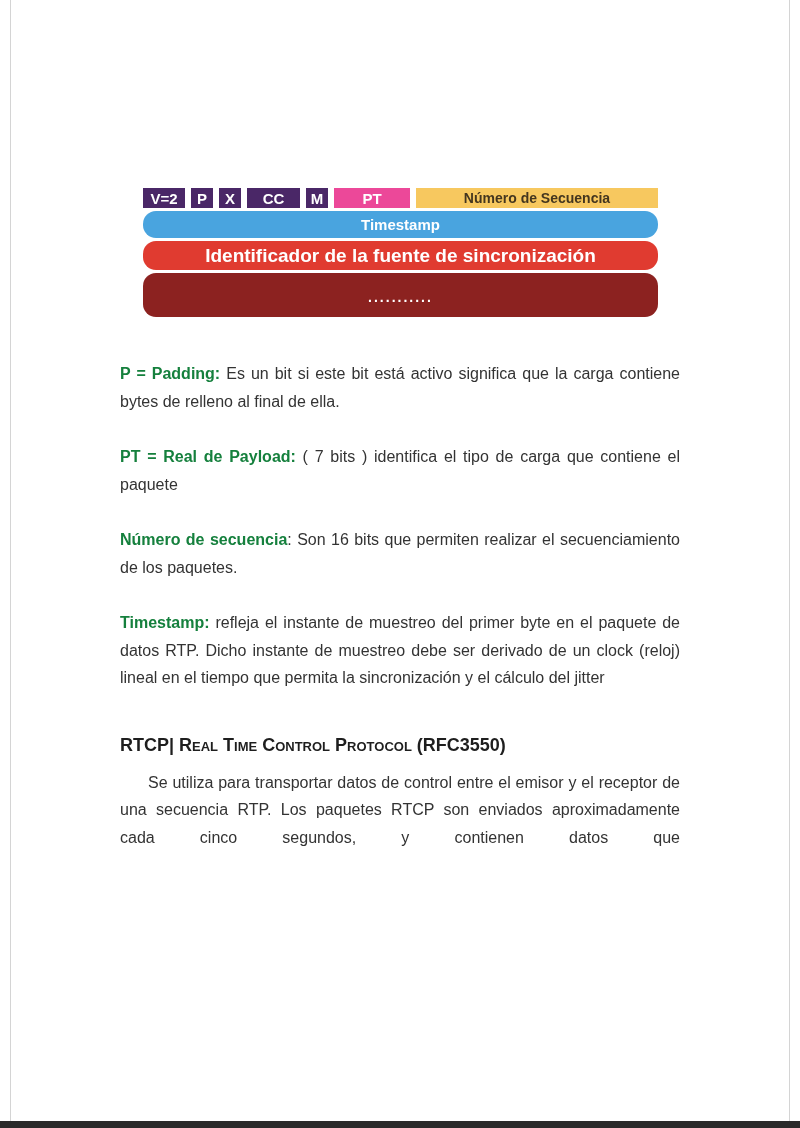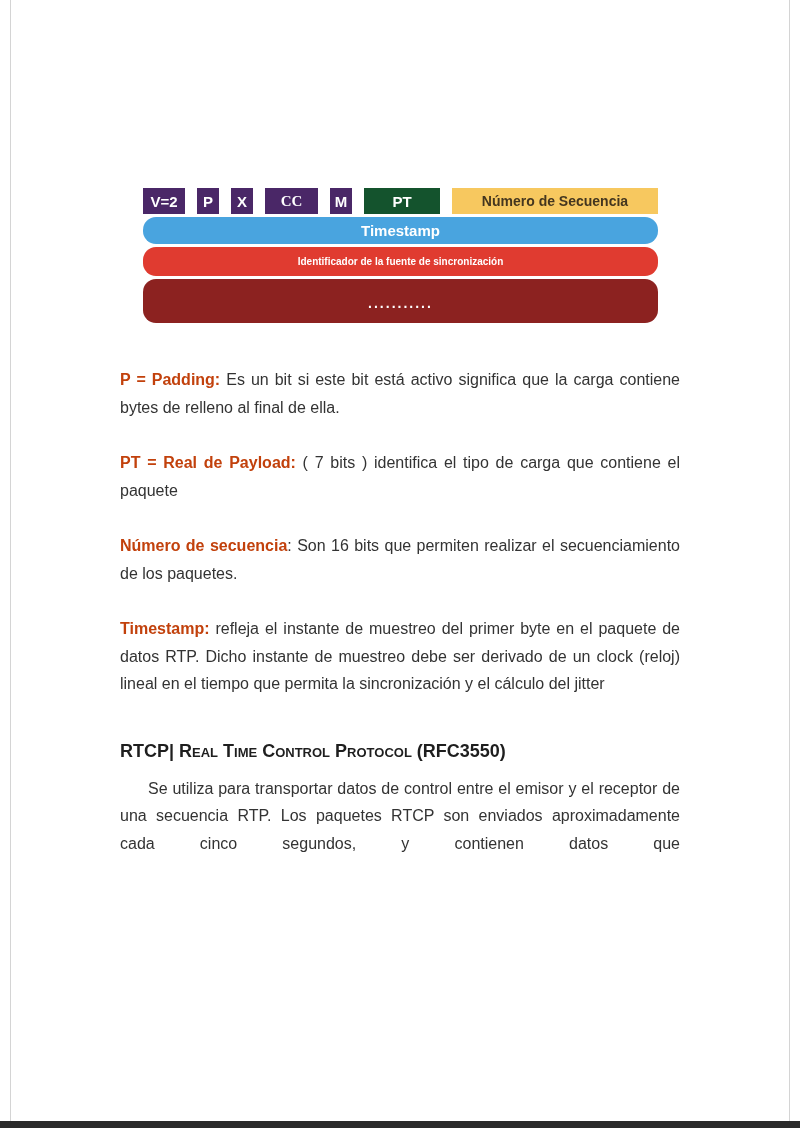--- a/index.html
+++ b/index.html
@@ -34,54 +34,54 @@
     width: 560px;
   }
 
   
   .diagram {
     margin: 188px 0 0 23px;
     width: 515px;
   }
   .dg-row1 {
     display: flex;
-    gap: 12px;
-    height: 26px;
+    gap: 6px;
+    height: 20px;
   }
   .dg-cell {
     display: flex;
     align-items: center;
     justify-content: center;
     color: #ffffff;
     font-weight: 700;
     font-size: 15px;
     white-space: nowrap;
   }
   .c-purple { background: #4a2767; }
-  .c-green  { background: #14532d; }
+  .c-green  { background: #ec4899; }
   .c-yellow { background: #f7c85f; color: #44361f; font-size: 14px; font-weight: 600; }
   .w-v  { width: 42px; }
   .w-p  { width: 22px; }
   .w-x  { width: 22px; }
-  .w-cc { width: 53px; font-family: Liberation Serif, serif; }
+  .w-cc { width: 53px; }
   .w-m  { width: 22px; }
   .w-pt { width: 76px; }
   .w-seq { flex: 1; }
   .dg-band {
     margin-top: 3px;
     display: flex;
     align-items: center;
     justify-content: center;
     color: #ffffff;
     font-weight: 600;
     font-size: 15px;
     border-radius: 13px;
   }
   .band-blue    { background: #49a4df; height: 27px; }
-  .band-red     { background: #e03b30; height: 29px; font-size: 10px; }
+  .band-red     { background: #e03b30; height: 29px; font-size: 19px; }
   .band-darkred {
     background: #8c2220;
     height: 44px;
     flex-direction: column;
     justify-content: center;
     font-size: 14.5px;
   }
   .dots-line {
     font-size: 14px;
     font-weight: 700;
@@ -92,21 +92,21 @@
 
   
   .para {
     margin: 28px 0 0 0;
     font-size: 16px;
     line-height: 27.5px;
     text-align: justify;
     color: #333333;
   }
   .para.first { margin-top: 43px; }
-  .para b { color: #c2410c; }
+  .para b { color: #15803d; }
   .heading {
     margin: 40px 0 0 0;
     font-size: 18px;
     line-height: 26px;
     font-weight: 700;
     color: #1e1e1e;
     white-space: nowrap;
   }
   .heading .smallcaps { font-variant: small-caps; }
   .closing {

